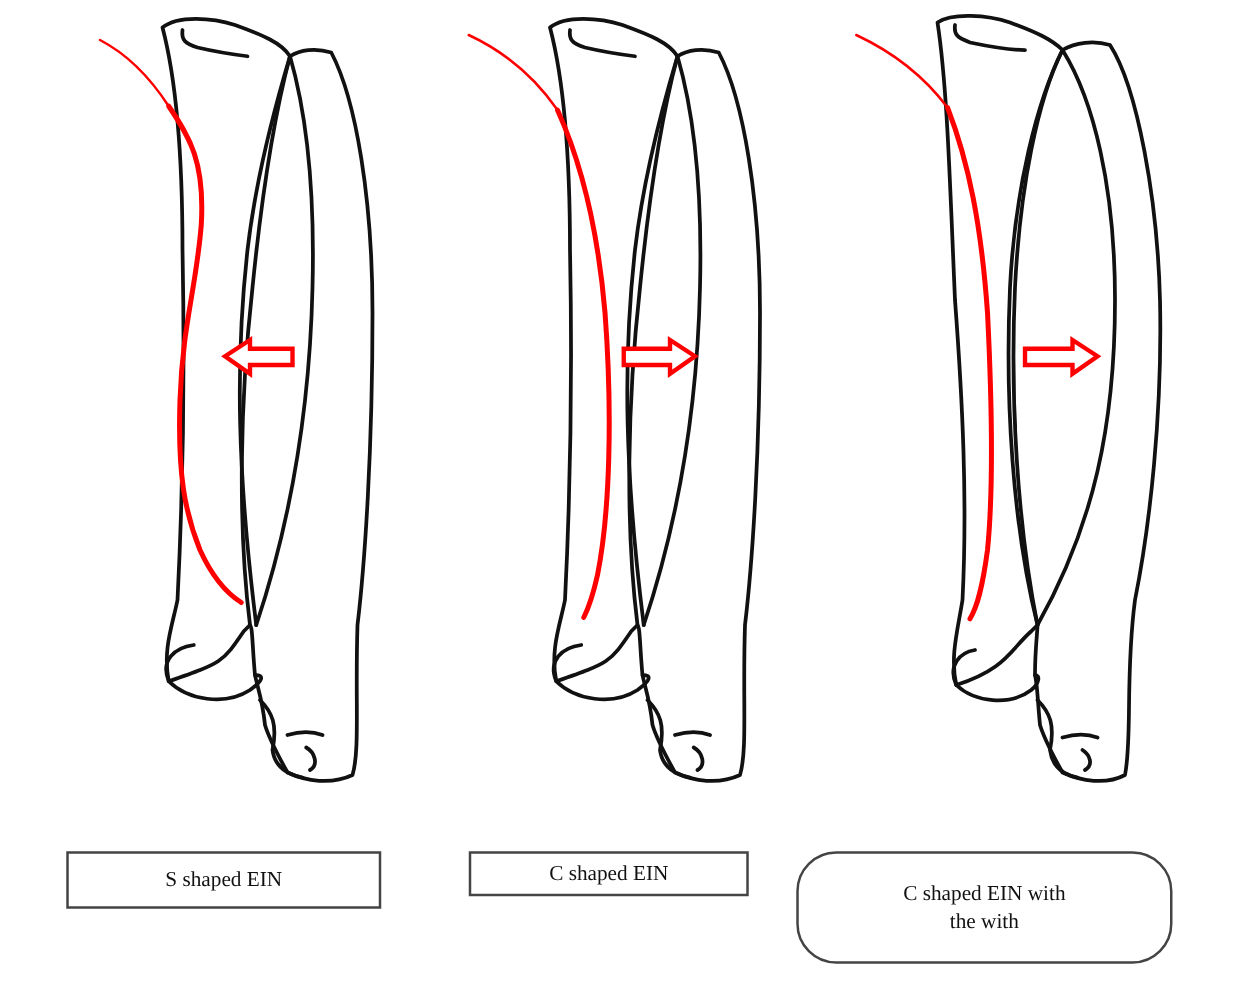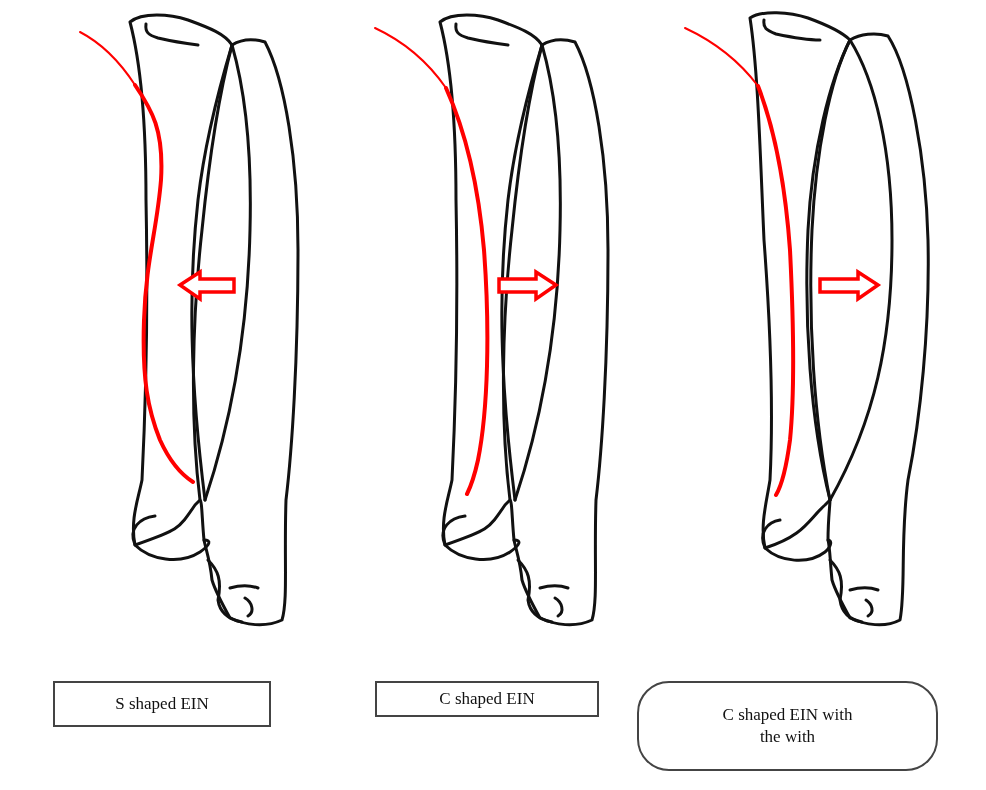--- a/index.html
+++ b/index.html
@@ -61,21 +61,21 @@
     <path class="bone" d="M85,548 C78,532 88,522 100,520 M85,548 C100,562 128,565 145,552 C152,546 152,540 148,540"></path>
     <path class="bone" d="M150,560 C160,570 164,580 160,600 C162,615 172,620 182,622 M170,590 C180,587 190,587 198,590 M186,600 C192,604 195,612 188,616"></path>
 
     <path class="nail-thin" d="M5,28 C35,42 60,62 78,86"></path>
     <path class="nail" d="M78,86 C95,130 105,180 110,250 C114,330 114,400 110,440 C106,470 102,485 96,495"></path>
 
     <path class="arrow" d="M198,285 L178,272 L178,279 L140,279 L140,292 L178,292 L178,299 Z"></path>
   </svg>
 </div>
 
-<div class="label-box" style="left:53px; top:681px; width:218px; height:46px;">
+<div class="label-box" style="left:53px; top:681px; width:252px; height:46px;">
   <span>S shaped EIN</span>
 </div>
 
 <div class="label-box" style="left:375px; top:681px; width:224px; height:36px;">
   <span>C shaped EIN</span>
 </div>
 
 <div class="label-box" style="left:637px; top:681px; width:301px; height:90px; flex-direction:column;border-radius:32px;">
   <span>C shaped EIN with</span>
   <span>the with</span>

